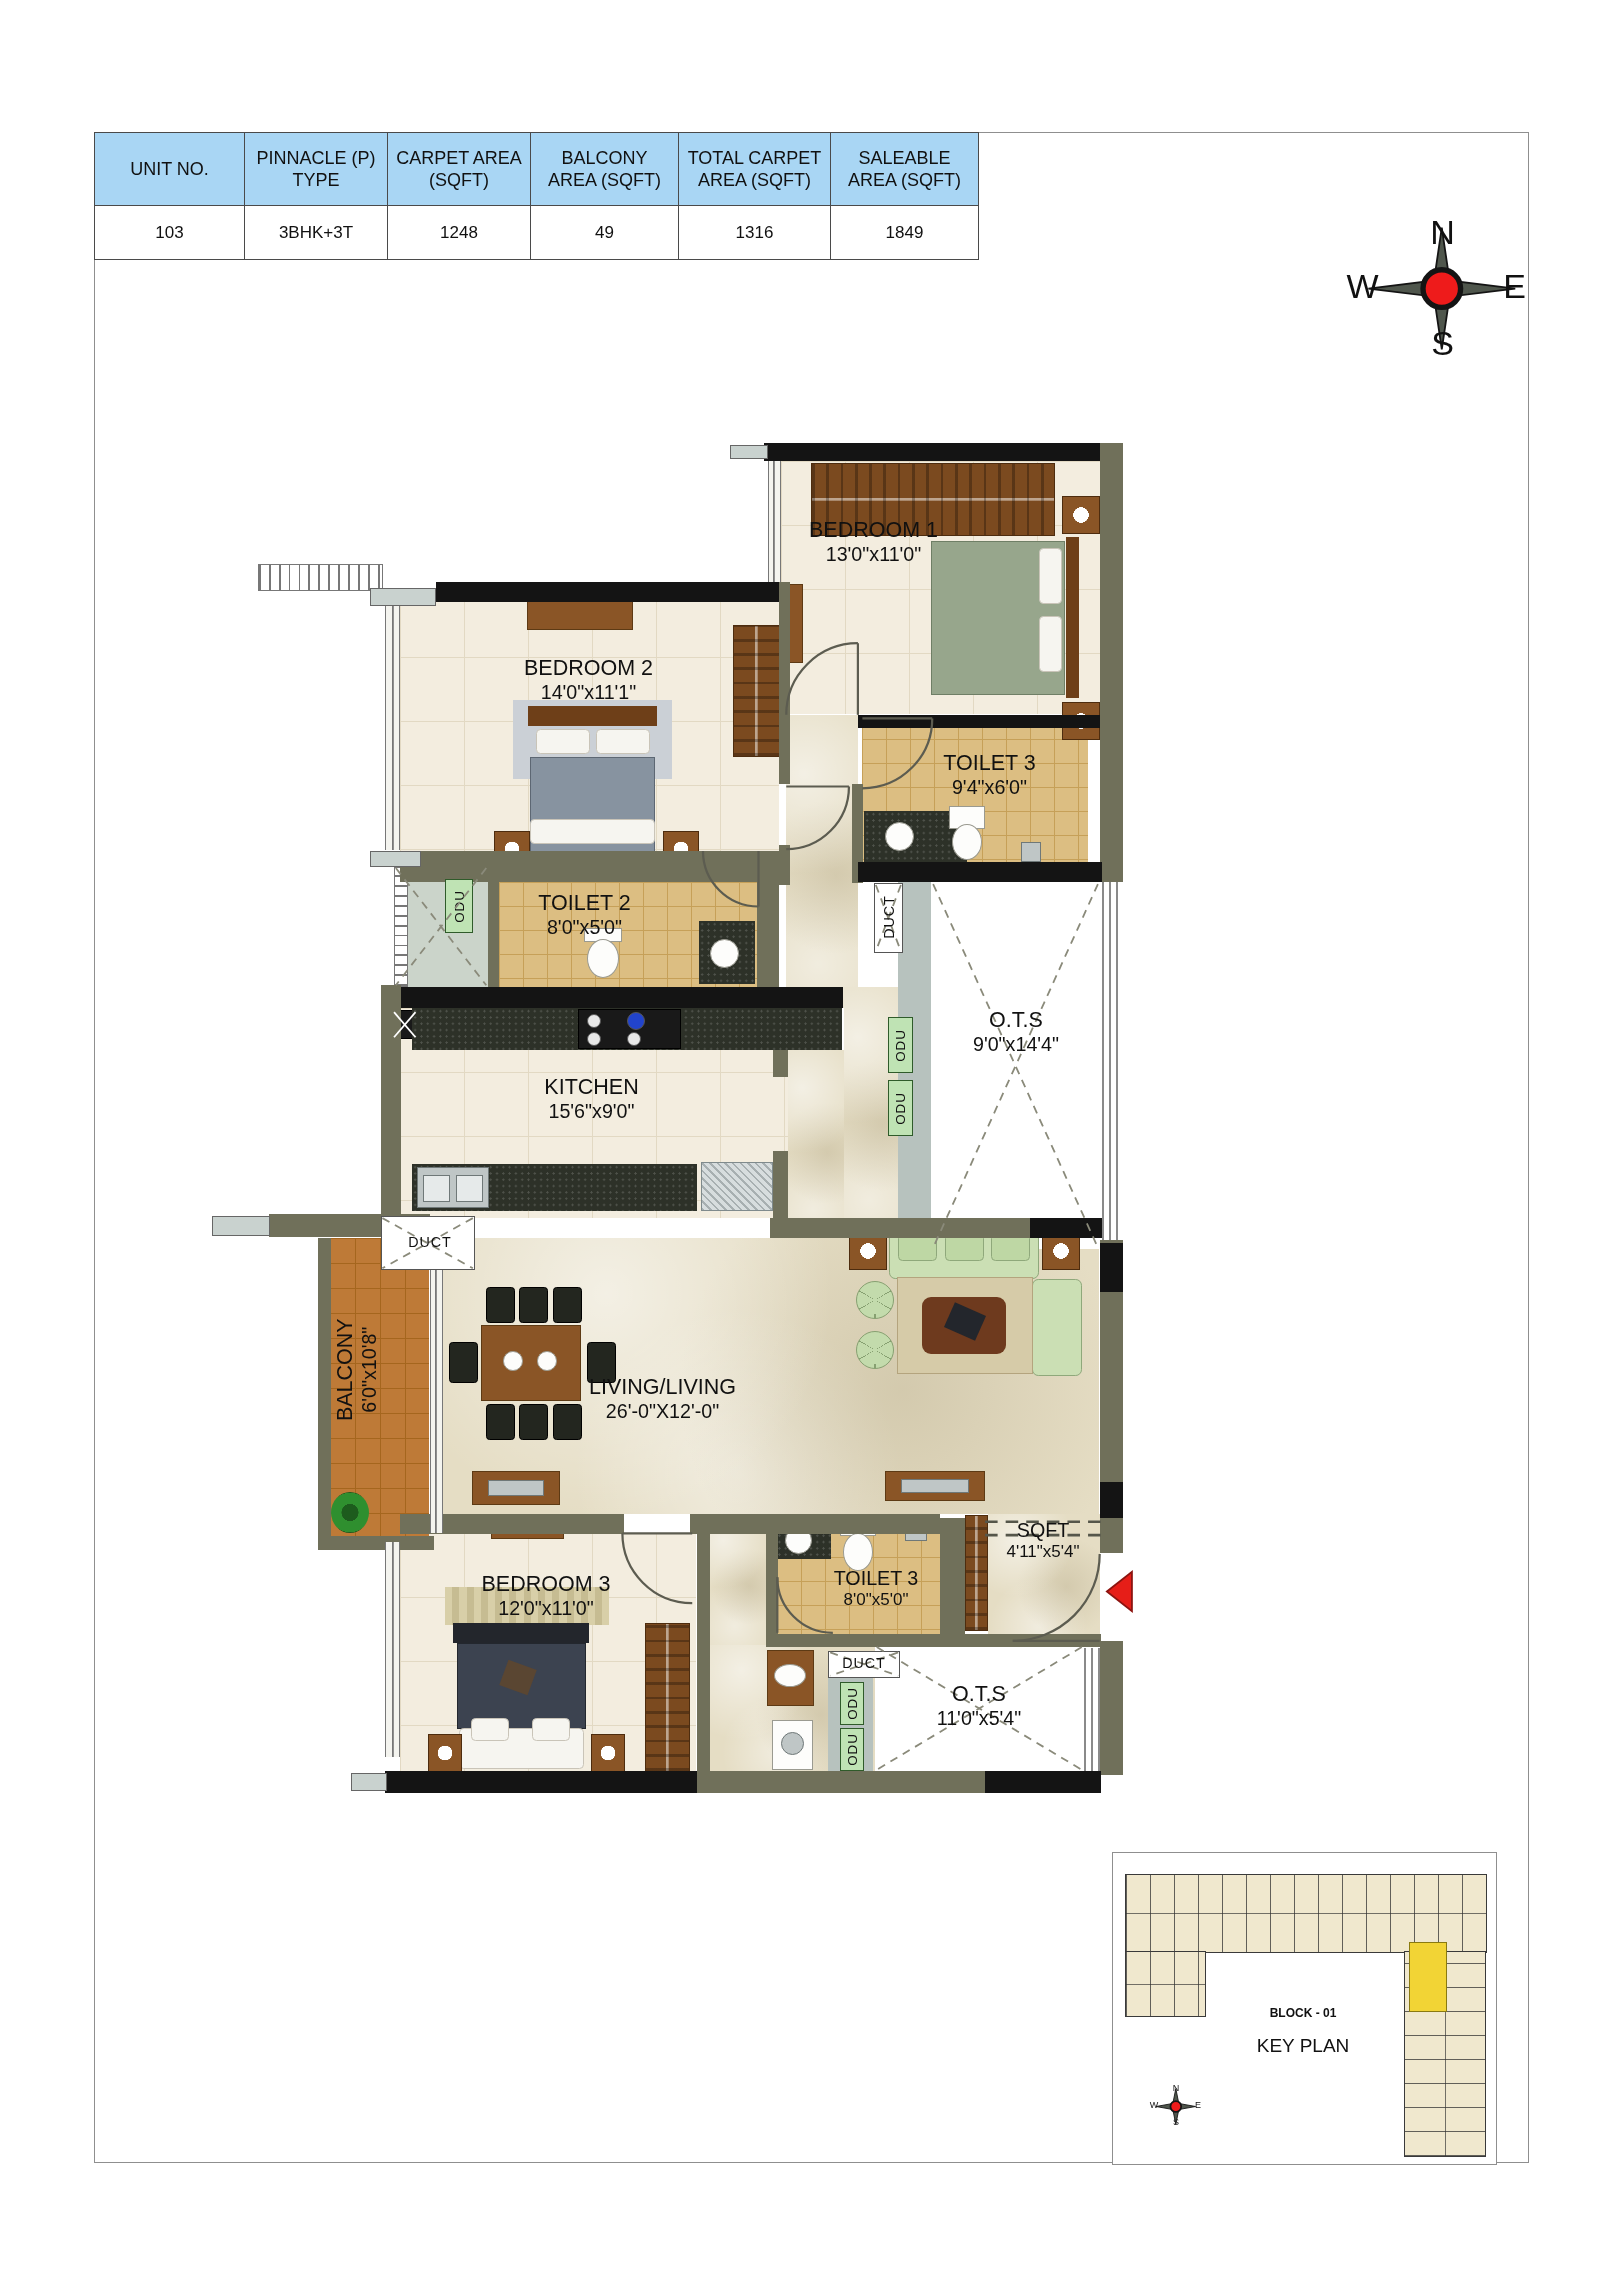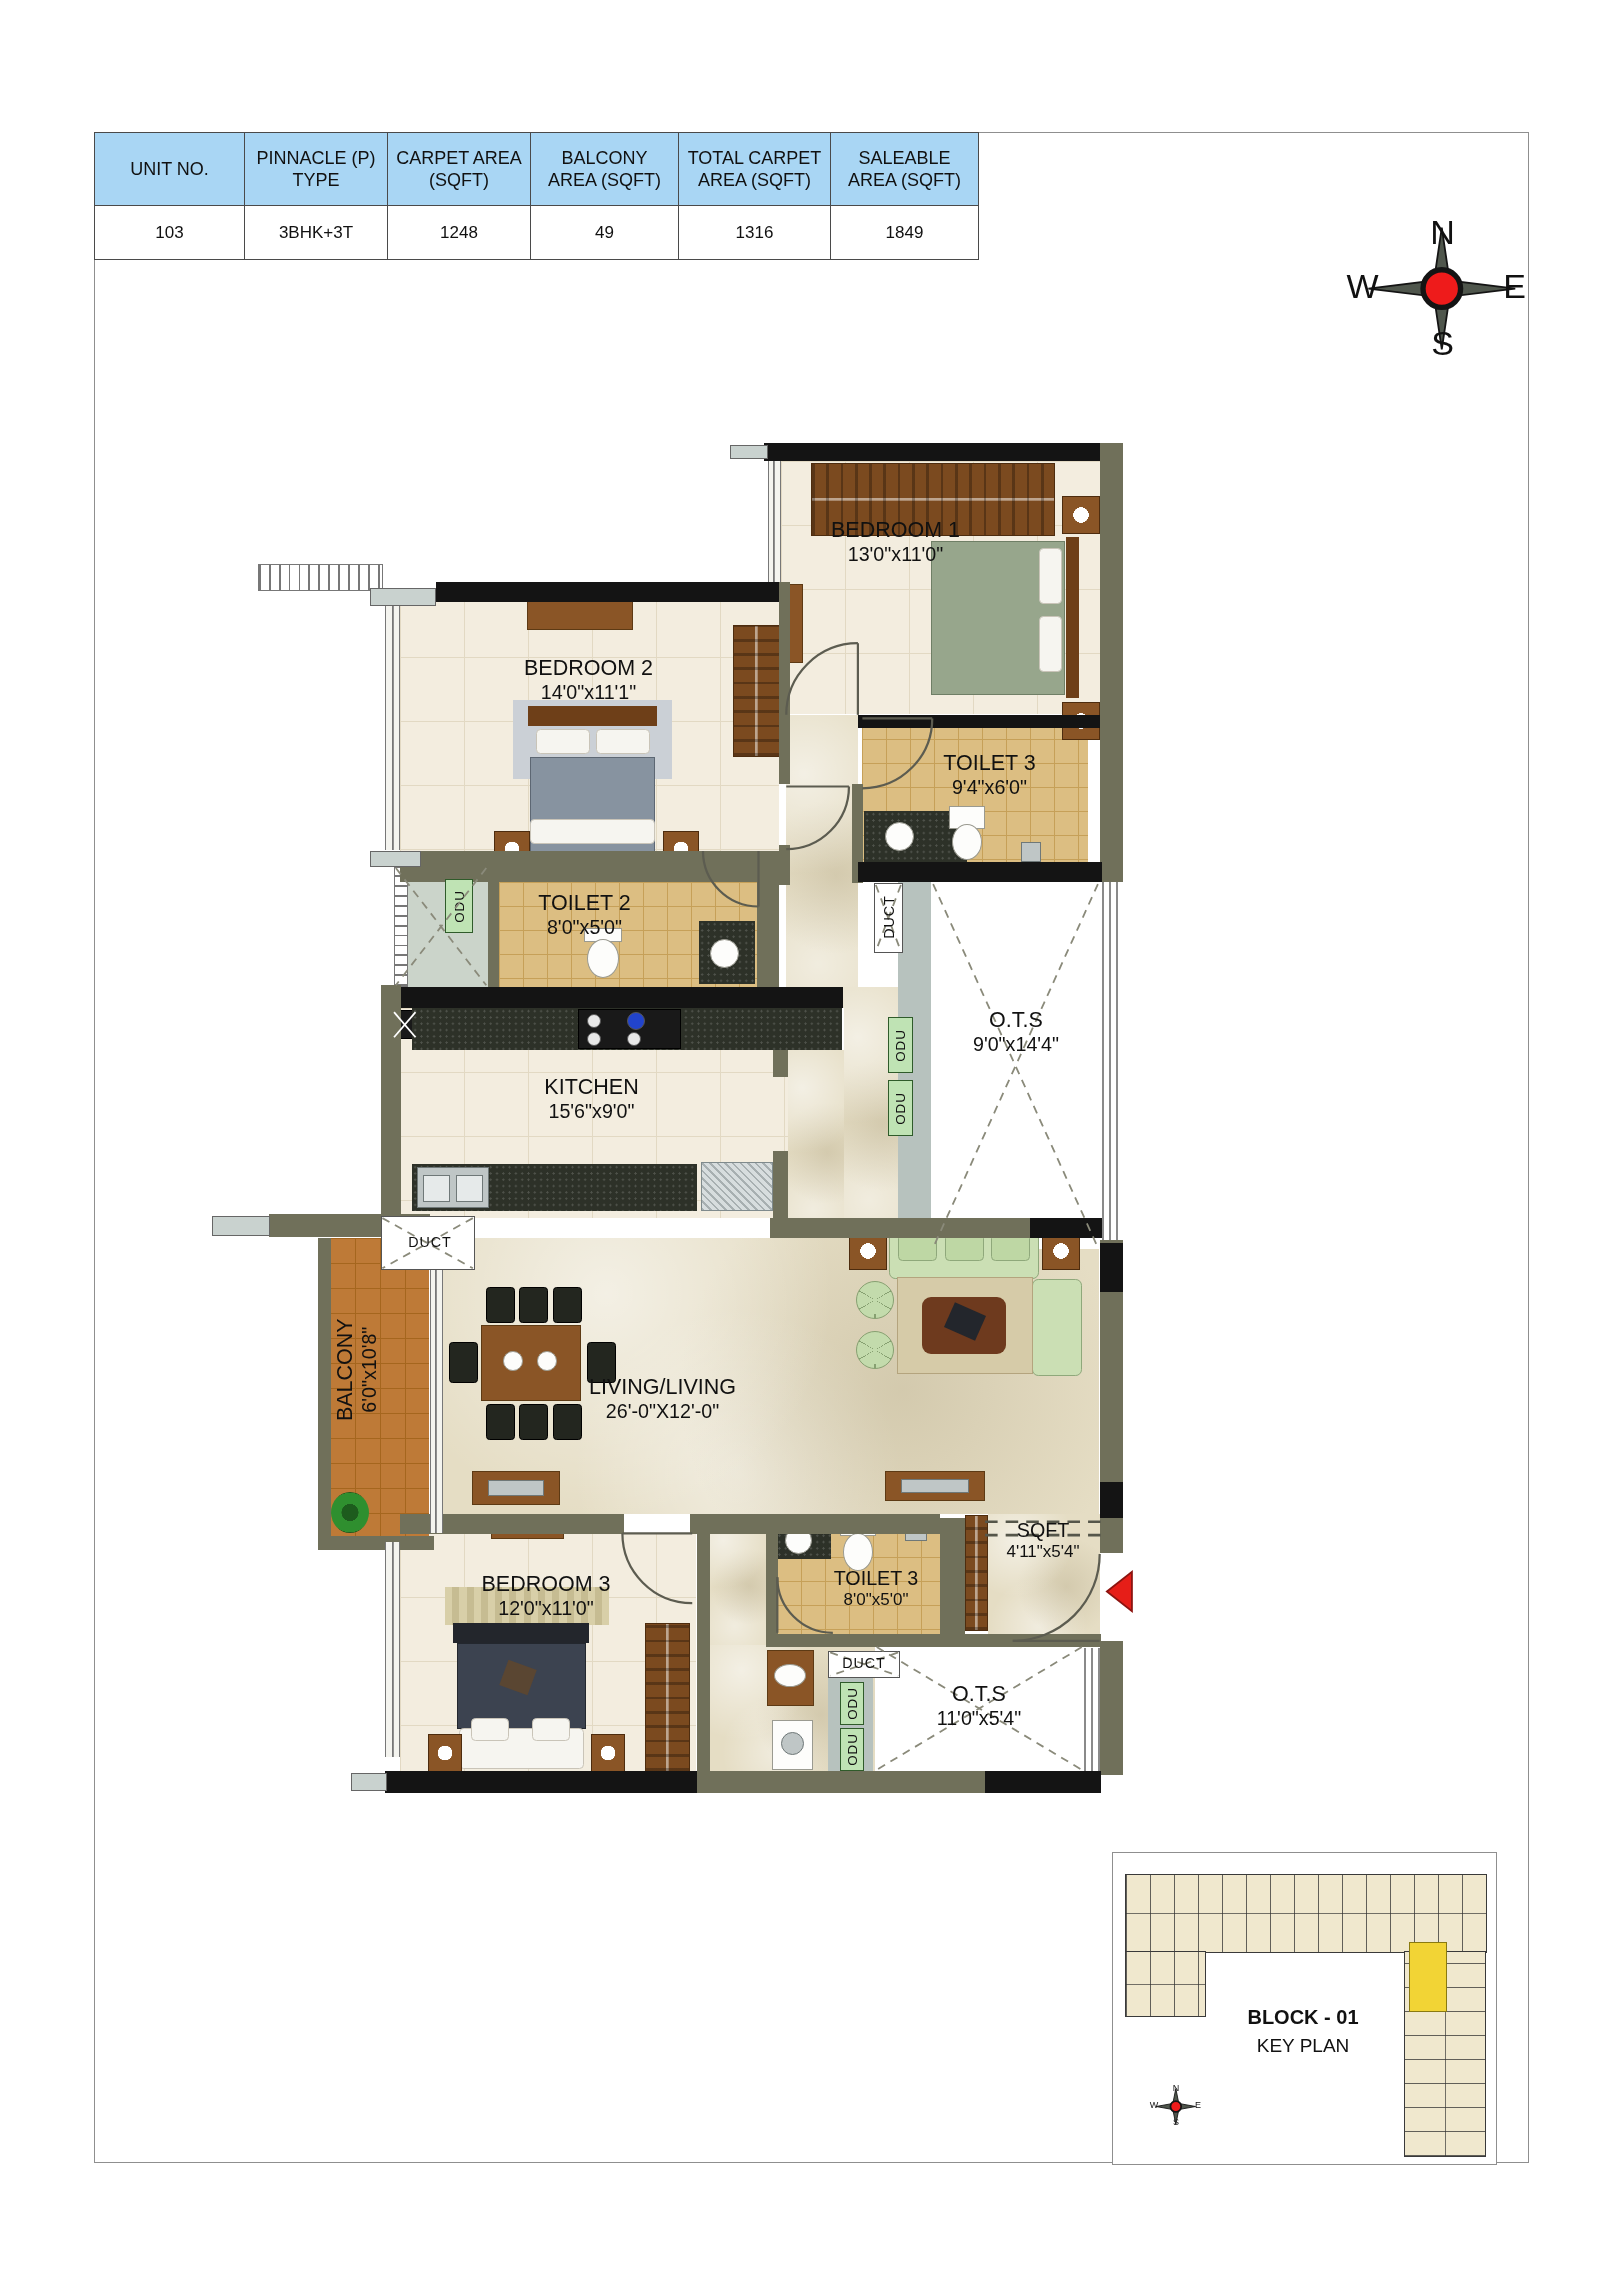--- a/index.html
+++ b/index.html
@@ -63,21 +63,21 @@
   .lbl .dims{font-size:19.7px;line-height:1.15;}
   .lbl.small .nm{font-size:19.7px;} .lbl.small .dims{font-size:17px;}
   .svc{z-index:6;font-size:14.3px;letter-spacing:0.9px;text-align:center;}
   .cl{z-index:6;font-size:34px;text-align:center;}
   
   .kp-box{border:0.9px solid #8f8f8f;background:#fff;z-index:2;}
   .kp-band{background:#F0E8CE;border:1.8px solid #3a3a3a;box-sizing:border-box;background-image:repeating-linear-gradient(90deg,rgba(50,50,50,.75) 0 0.9px,transparent 0.9px 24px),linear-gradient(rgba(50,50,50,.75),rgba(50,50,50,.75));background-size:100% 100%,100% 0.9px;background-position:0 0,0 50%;background-repeat:repeat,no-repeat;z-index:3;}
   .kp-vband{background:#F0E8CE;border:1.8px solid #3a3a3a;box-sizing:border-box;background-image:repeating-linear-gradient(0deg,rgba(50,50,50,.75) 0 0.9px,transparent 0.9px 24px),linear-gradient(rgba(50,50,50,.75),rgba(50,50,50,.75));background-size:100% 100%,0.9px 100%;background-position:0 0,50% 0;background-repeat:repeat,no-repeat;z-index:3;}
   .kp-hl{background:#F2D435;border:0.9px solid #8a7a10;box-sizing:border-box;z-index:4;}
   .kp-txt{z-index:5;text-align:center;}
-  .kp-txt.b{font-size:20px;font-weight:bold;}
+  .kp-txt.b{font-size:12px;font-weight:bold;}
   .kp-txt.t{font-size:19px;}
   .kp-cl{z-index:5;font-size:9px;text-align:center;}
   svg.overlay{position:absolute;left:0;top:0;z-index:5;pointer-events:none;}
 </style>
 </head>
 <body>
 
 <div class="abs frame" style="left:94px;top:132px;width:1433px;height:2029px;"></div>
 
 <div class="abs unit-table" style="left:94px;top:132px;width:884px;">
@@ -282,21 +282,21 @@
 <div class="abs stable" style="left:591px;top:1734px;width:34px;height:38px;"></div>
 <div class="abs wardrobe-v" style="left:645px;top:1623px;width:45px;height:149px;"></div>
 
 <div class="abs wardrobe-v" style="left:965px;top:1515px;width:23px;height:116px;"></div>
 <div class="abs wood" style="left:767px;top:1650px;width:47px;height:56px;"></div>
 <div class="abs white-fix circle" style="left:774px;top:1664px;width:32px;height:23px;"></div>
 <div class="abs white-fix" style="left:772px;top:1720px;width:41px;height:50px;"></div>
 <div class="abs sink circle" style="left:781px;top:1732px;width:23px;height:23px;"></div>
 <div class="abs plant" style="left:331px;top:1492px;width:38px;height:41px;"></div>
 
-<div class="abs lbl" style="left:788px;top:518px;width:215px;">
+<div class="abs lbl" style="left:766px;top:518px;width:215px;">
   <div class="nm">BEDROOM 1</div>
   <div class="dims">13'0"x11'0"</div>
 </div>
 <div class="abs lbl" style="left:481px;top:656px;width:215px;">
   <div class="nm">BEDROOM 2</div>
   <div class="dims">14'0"x11'1"</div>
 </div>
 <div class="abs lbl" style="left:909px;top:751px;width:161px;">
   <div class="nm">TOILET 3</div>
   <div class="dims">9'4"x6'0"</div>

